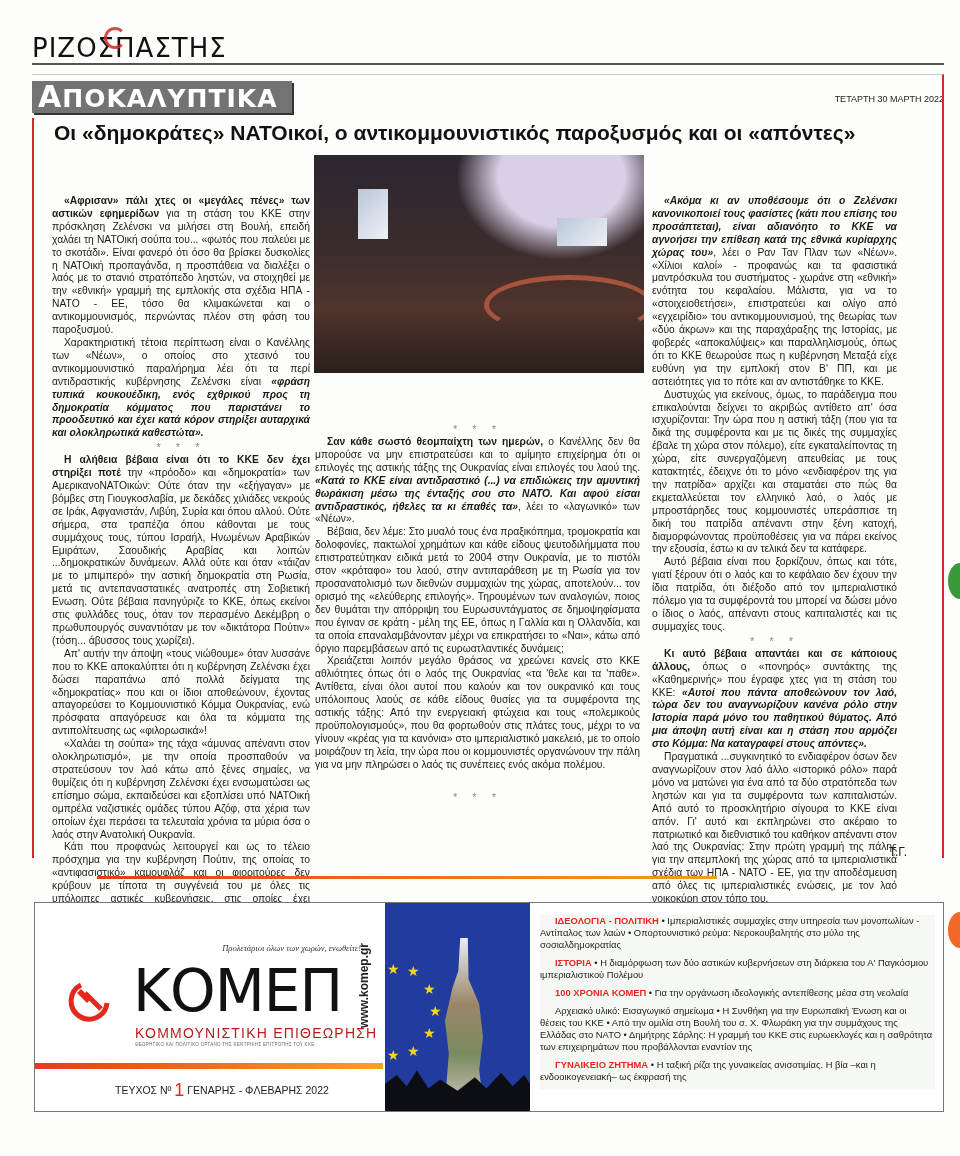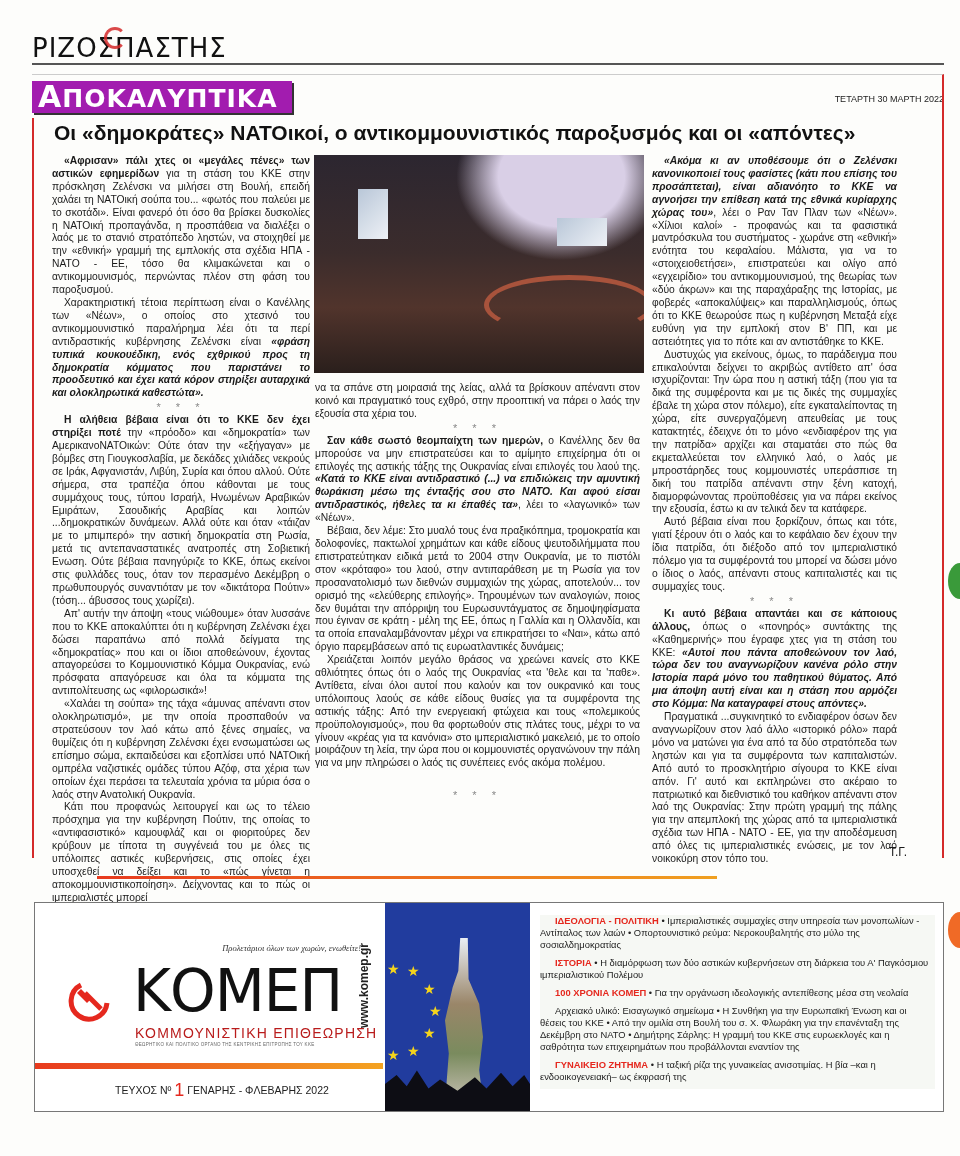--- a/index.html
+++ b/index.html
@@ -2,25 +2,25 @@
 <html><head>
 <meta charset="utf-8">
 <style>
   * { box-sizing: border-box; margin: 0; padding: 0; }
   body { width: 960px; height: 1156px; background: #fdfdfb; font-family: "Liberation Sans", sans-serif; color: #1a1a1a; position: relative; overflow: hidden; }
   .masthead { position: absolute; left: 32px; top: 33px; width: 912px; height: 32px; border-bottom: 2px solid #555; }
   .logo { position: absolute; left: 0; top: 0; font-family: "DejaVu Sans", sans-serif; font-weight: normal; font-size: 26px; letter-spacing: 1px; color: #111; }
   .logo-mark { position: absolute; left: 72px; top: -6px; width: 22px; height: 22px; border: 3px solid #d42a2a; border-radius: 50%; border-right-color: transparent; opacity: .85; }
   .date { position: absolute; right: 0; top: 17px; font-size: 9px; color: #222; font-family: "Liberation Sans", sans-serif; margin-top: 44px; }
   .section { position: absolute; left: 32px; top: 74px; width: 912px; height: 44px; border-top: 1px solid #ccc; border-right: 2px solid #d42a2a; }
-  .section-tag { position: absolute; left: 0; top: 6px; height: 32px; padding: 0 14px 0 6px; background: #a21caf; color: #fff; font-size: 25px; font-weight: bold; font-family: "DejaVu Sans", sans-serif; letter-spacing: 1px; line-height: 32px; box-shadow: 2px 2px 0 #333; }
+  .section-tag { position: absolute; left: 0; top: 6px; height: 32px; padding: 0 14px 0 6px; background: #737373; color: #fff; font-size: 25px; font-weight: bold; font-family: "DejaVu Sans", sans-serif; letter-spacing: 1px; line-height: 32px; box-shadow: 2px 2px 0 #333; }
   .section-tag .cap { font-size: 30px; }
   .headline { position: absolute; left: 32px; top: 118px; width: 912px; height: 30px; border-left: 2px solid #d42a2a; border-right: 2px solid #d42a2a; padding-left: 20px; font-size: 21px; font-weight: bold; font-family: "Liberation Sans", sans-serif; line-height: 30px; color: #111; }
   .frame { position: absolute; left: 32px; top: 148px; width: 912px; height: 710px; border-left: 2px solid #d42a2a; border-right: 2px solid #d42a2a; }
-  .col { position: absolute; font-size: 10.3px; line-height: 12.9px; text-align: justify; }
+  .col { position: absolute; font-size: 10.3px; line-height: 12.9px; text-align: justify; margin-top: 40px; }
   .col p { text-indent: 12px; }
   .col .stars { text-align: center; text-indent: 0; color: #888; letter-spacing: 6px; font-size: 11px; line-height: 14px; }
   .b { font-weight: bold; }
   .bi { font-weight: bold; font-style: italic; }
   .col1 { left: 52px; top: 155px; width: 258px; }
   .col2 { left: 315px; top: 382px; width: 325px; }
   .col3 { left: 652px; top: 155px; width: 245px; }
   .photo { position: absolute; left: 314px; top: 155px; width: 330px; height: 218px; background: radial-gradient(ellipse at 75% 10%, #d9cfe6 0 18%, transparent 30%), linear-gradient(180deg, #2c2630 0%, #3b2c2c 45%, #51342c 70%, #2a1f1c 100%); overflow: hidden; }
   .screen { position: absolute; background: linear-gradient(135deg, #b9c7d8, #eef1f6); }
   .screen.s1 { left: 44px; top: 34px; width: 30px; height: 50px; }
@@ -76,21 +76,20 @@
   <p>Κάτι που προφανώς λειτουργεί και ως το τέλειο πρόσχημα για την κυβέρνηση Πούτιν, της οποίας το «αντιφασιστικό» καμουφλάζ και οι φιοριτούρες δεν κρύβουν με τίποτα τη συγγένειά του με όλες τις υπόλοιπες αστικές κυβερνήσεις, στις οποίες έχει υποσχεθεί να δείξει και το «πώς γίνεται η αποκομμουνιστικοποίηση». Δείχνοντας και το πώς οι ιμπεριαλιστές μπορεί</p>
 </div>
 
 <div class="photo">
   <div class="screen s1"></div>
   <div class="screen s2"></div>
   <div class="ring"></div>
 </div>
 
 <div class="col col2">
-  <p style="text-indent:0">να τα σπάνε στη μοιρασιά της λείας, αλλά τα βρίσκουν απέναντι στον κοινό και πραγματικό τους εχθρό, στην προοπτική να πάρει ο λαός την εξουσία στα χέρια του.</p>
   <p class="stars">* * *</p>
   <p><span class="b">Σαν κάθε σωστό θεομπαίχτη των ημερών,</span><span> ο Κανέλλης δεν θα μπορούσε να μην επιστρατεύσει και το αμίμητο επιχείρημα ότι οι επιλογές της αστικής τάξης της Ουκρανίας είναι επιλογές του λαού της. </span><span class="bi">«Κατά το ΚΚΕ είναι αντιδραστικό (...) να επιδιώκεις την αμυντική θωράκιση μέσω της ένταξής σου στο ΝΑΤΟ. Και αφού είσαι αντιδραστικός, ήθελες τα κι έπαθές τα»</span><span>, λέει το «λαγωνικό» των «Νέων».</span></p>
   <p>Βέβαια, δεν λέμε: Στο μυαλό τους ένα πραξικόπημα, τρομοκρατία και δολοφονίες, πακτωλοί χρημάτων και κάθε είδους ψευτοδιλήμματα που επιστρατεύτηκαν ειδικά μετά το 2004 στην Ουκρανία, με το πιστόλι στον «κρόταφο» του λαού, στην αντιπαράθεση με τη Ρωσία για τον προσανατολισμό των διεθνών συμμαχιών της χώρας, αποτελούν... τον ορισμό της «ελεύθερης επιλογής». Τηρουμένων των αναλογιών, ποιος δεν θυμάται την απόρριψη του Ευρωσυντάγματος σε δημοψηφίσματα που έγιναν σε κράτη - μέλη της ΕΕ, όπως η Γαλλία και η Ολλανδία, και τα οποία επαναλαμβάνονταν μέχρι να επικρατήσει το «Ναι», κάτω από όργιο παρεμβάσεων από τις ευρωατλαντικές δυνάμεις;</p>
   <p>Χρειάζεται λοιπόν μεγάλο θράσος να χρεώνει κανείς στο ΚΚΕ αθλιότητες όπως ότι ο λαός της Ουκρανίας «τα 'θελε και τα 'παθε». Αντίθετα, είναι όλοι αυτοί που καλούν και τον ουκρανικό και τους υπόλοιπους λαούς σε κάθε είδους θυσίες για τα συμφέροντα της αστικής τάξης: Από την ενεργειακή φτώχεια και τους «πολεμικούς προϋπολογισμούς», που θα φορτωθούν στις πλάτες τους, μέχρι το να γίνουν «κρέας για τα κανόνια» στο ιμπεριαλιστικό μακελειό, με το οποίο μοιράζουν τη λεία, την ώρα που οι κομμουνιστές οργανώνουν την πάλη για να μην πληρώσει ο λαός τις συνέπειες ενός ακόμα πολέμου.</p>
   <p class="stars" style="margin-top:18px">* * *</p>
 </div>
 
 <div class="col col3">
   <p><span class="bi">«Ακόμα κι αν υποθέσουμε ότι ο Ζελένσκι κανονικοποιεί τους φασίστες (κάτι που επίσης του προσάπτεται), είναι αδιανόητο το ΚΚΕ να αγνοήσει την επίθεση κατά της εθνικά κυρίαρχης χώρας του»</span><span>, λέει ο Ραν Ταν Πλαν των «Νέων». «Χίλιοι καλοί» - προφανώς και τα φασιστικά μαντρόσκυλα του συστήματος - χωράνε στη «εθνική» ενότητα του κεφαλαίου. Μάλιστα, για να το «στοιχειοθετήσει», επιστρατεύει και ολίγο από «εγχειρίδιο» του αντικομμουνισμού, της θεωρίας των «δύο άκρων» και της παραχάραξης της Ιστορίας, με φοβερές «αποκαλύψεις» και παραλληλισμούς, όπως ότι το ΚΚΕ θεωρούσε πως η κυβέρνηση Μεταξά είχε ευθύνη για την εμπλοκή στον Β' ΠΠ, και με αστειότητες για το πότε και αν αντιστάθηκε το ΚΚΕ.</span></p>
   <p>Δυστυχώς για εκείνους, όμως, το παράδειγμα που επικαλούνται δείχνει το ακριβώς αντίθετο απ' όσα ισχυρίζονται: Την ώρα που η αστική τάξη (που για τα δικά της συμφέροντα και με τις δικές της συμμαχίες έβαλε τη χώρα στον πόλεμο), είτε εγκαταλείποντας τη χώρα, είτε συνεργαζόμενη απευθείας με τους κατακτητές, έδειχνε ότι το μόνο «ενδιαφέρον της για την πατρίδα» αρχίζει και σταματάει στο πώς θα εκμεταλλεύεται τον ελληνικό λαό, ο λαός με μπροστάρηδες τους κομμουνιστές υπεράσπισε τη δική του πατρίδα απέναντι στην ξένη κατοχή, διαμορφώνοντας προϋποθέσεις για να πάρει εκείνος την εξουσία, έστω κι αν τελικά δεν τα κατάφερε.</p>
@@ -126,19 +125,19 @@
     <span class="star" style="left:38px;top:122px">★</span>
     <span class="star" style="left:22px;top:140px">★</span>
     <span class="star" style="left:2px;top:144px">★</span>
     <div class="tower"></div>
     <div class="crowd"></div>
   </div>
   <div class="ad-toc">
     <div class="entry"><span class="tag">ΙΔΕΟΛΟΓΙΑ - ΠΟΛΙΤΙΚΗ</span><span> • Ιμπεριαλιστικές συμμαχίες στην υπηρεσία των μονοπωλίων - Αντίπαλος των λαών • Οπορτουνιστικό ρεύμα: Νεροκουβαλητής στο μύλο της σοσιαλδημοκρατίας</span></div>
     <div class="entry"><span class="tag">ΙΣΤΟΡΙΑ</span><span> • Η διαμόρφωση των δύο αστικών κυβερνήσεων στη διάρκεια του Α' Παγκόσμιου ιμπεριαλιστικού Πολέμου</span></div>
     <div class="entry"><span class="tag">100 ΧΡΟΝΙΑ ΚΟΜΕΠ</span><span> • Για την οργάνωση ιδεολογικής αντεπίθεσης μέσα στη νεολαία</span></div>
-    <div class="entry"><span class="tag dark">Αρχειακό υλικό:</span><span>  Εισαγωγικό σημείωμα • Η Συνθήκη για την Ευρωπαϊκή Ένωση και οι θέσεις του ΚΚΕ • Από την ομιλία στη Βουλή του σ. Χ. Φλωράκη για την επανένταξη της Δεκέμβρη στο ΝΑΤΟ • Δημήτρης Σάρλης: Η γραμμή του ΚΚΕ στις ευρωεκλογές και η σαθρότητα των επιχειρημάτων που προβάλλονται εναντίον της</span></div>
+    <div class="entry"><span class="tag dark">Αρχειακό υλικό:</span><span>  Εισαγωγικό σημείωμα • Η Συνθήκη για την Ευρωπαϊκή Ένωση και οι θέσεις του ΚΚΕ • Από την ομιλία στη Βουλή του σ. Χ. Φλωράκη για την συμμάχους της Ελλάδας στο ΝΑΤΟ • Δημήτρης Σάρλης: Η γραμμή του ΚΚΕ στις ευρωεκλογές και η σαθρότητα των επιχειρημάτων που προβάλλονται εναντίον της</span></div>
     <div class="entry"><span class="tag">ΓΥΝΑΙΚΕΙΟ ΖΗΤΗΜΑ</span><span> • Η ταξική ρίζα της γυναικείας ανισοτιμίας. Η βία –και η ενδοοικογενειακή– ως έκφρασή της</span></div>
   </div>
 </div>
 
 <div class="dot-green"></div>
 <div class="dot-orange"></div>
 
 </body></html>

